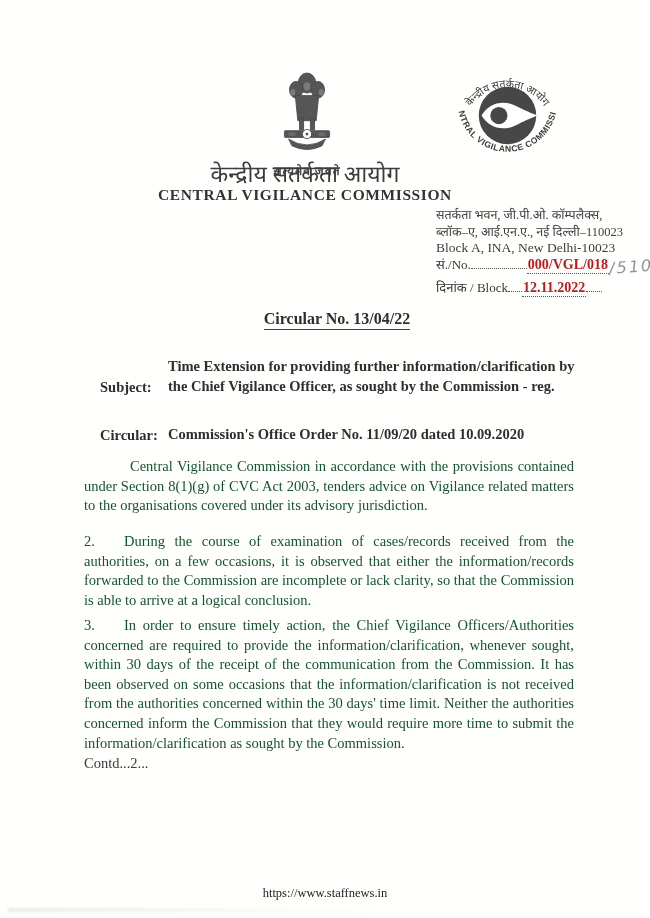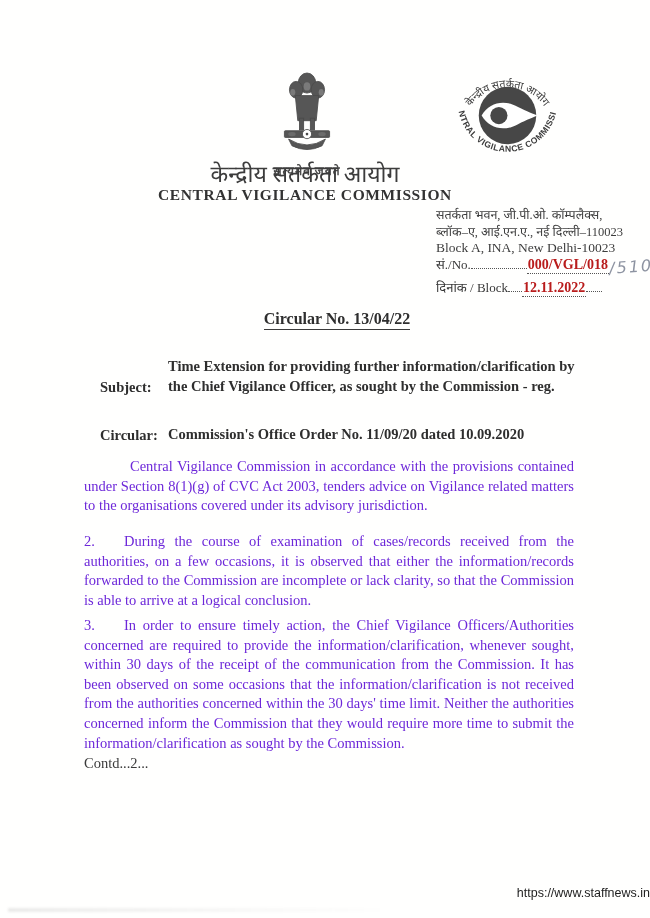--- a/index.html
+++ b/index.html
@@ -38,30 +38,30 @@
     font-weight:bold;font-size:16px;color:#2e2e2e;
     border-bottom:1.6px solid #3a3a3a;padding-bottom:2px;
   }
   .label-row{position:absolute;left:100px;width:478px;display:flex;align-items:flex-end;}
   .label-row .lbl{flex:0 0 68px;font-weight:bold;font-size:14.5px;color:#2e2e2e;}
   .label-row .txt{width:408px;font-weight:bold;font-size:14.5px;color:#2e2e2e;line-height:20px;}
   .subject-row{top:356px;}
   .reference-row{top:424px;}
   
   .para{position:absolute;left:84px;width:490px;font-size:14.5px;line-height:19.6px;
-        text-align:justify;color:#6d28d9;}
+        text-align:justify;color:#14532d;}
   .para .pnum{display:inline-block;width:40px;}
   .p1{top:457px;text-indent:46px;}
   .p2{top:532px;}
   .p3{top:616px;}
   .contd{position:absolute;left:84px;top:755px;width:462px;
          font-size:14.5px;color:#3a3a3a;}
   
-  .footer-url{position:absolute;left:0;top:886px;width:650px;text-align:right;
-      font-family:Liberation Sans, sans-serif;font-size:12.5px;color:#1d1d1d;}
+  .footer-url{position:absolute;left:0;top:886px;width:650px;text-align:center;
+      font-family:Liberation Serif, serif;font-size:12.5px;color:#1d1d1d;}
   .scan-smudge{position:absolute;left:8px;top:908px;width:380px;height:4px;
       background:linear-gradient(90deg,rgba(60,60,60,0.10),rgba(60,60,60,0.05) 45%,rgba(60,60,60,0.0));
       filter:blur(1px);}
 </style>
 </head>
 <body>
 
 <div class="page">
 
   <div class="emblem-wrap">

